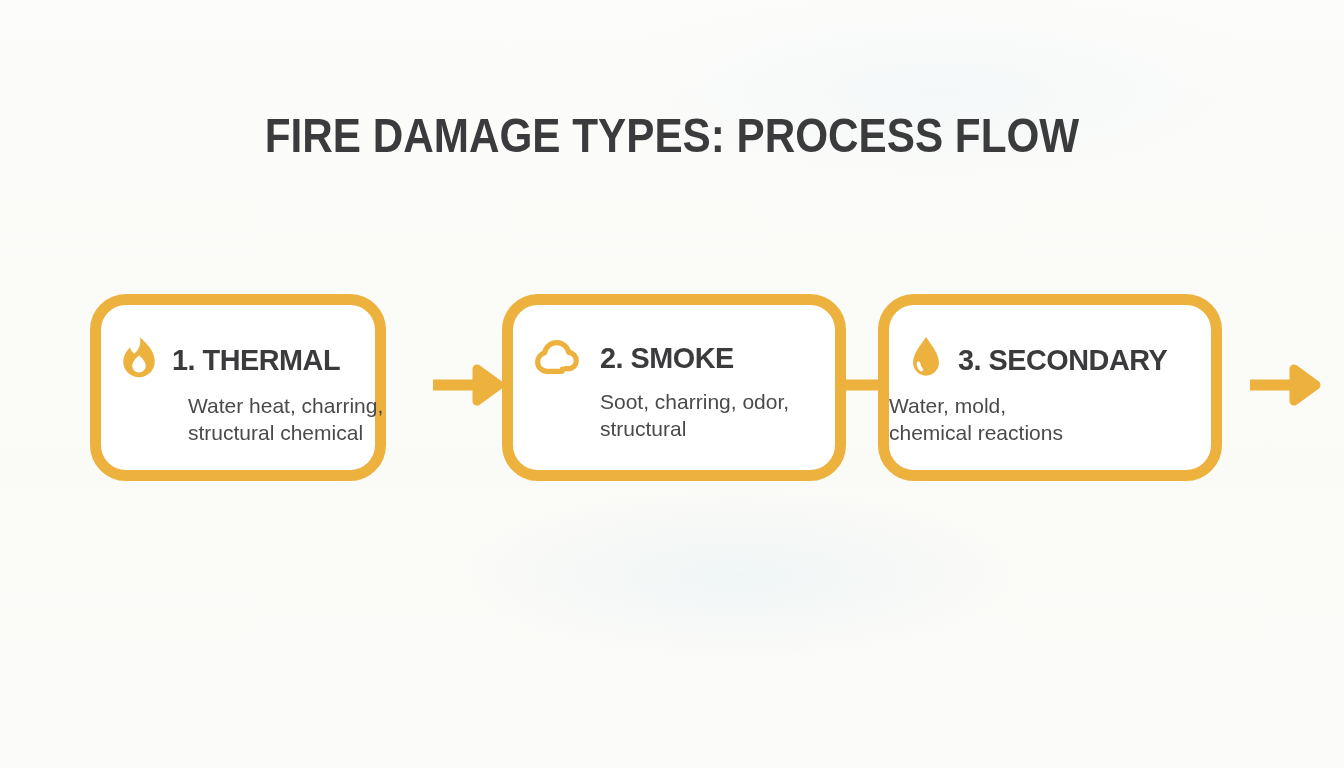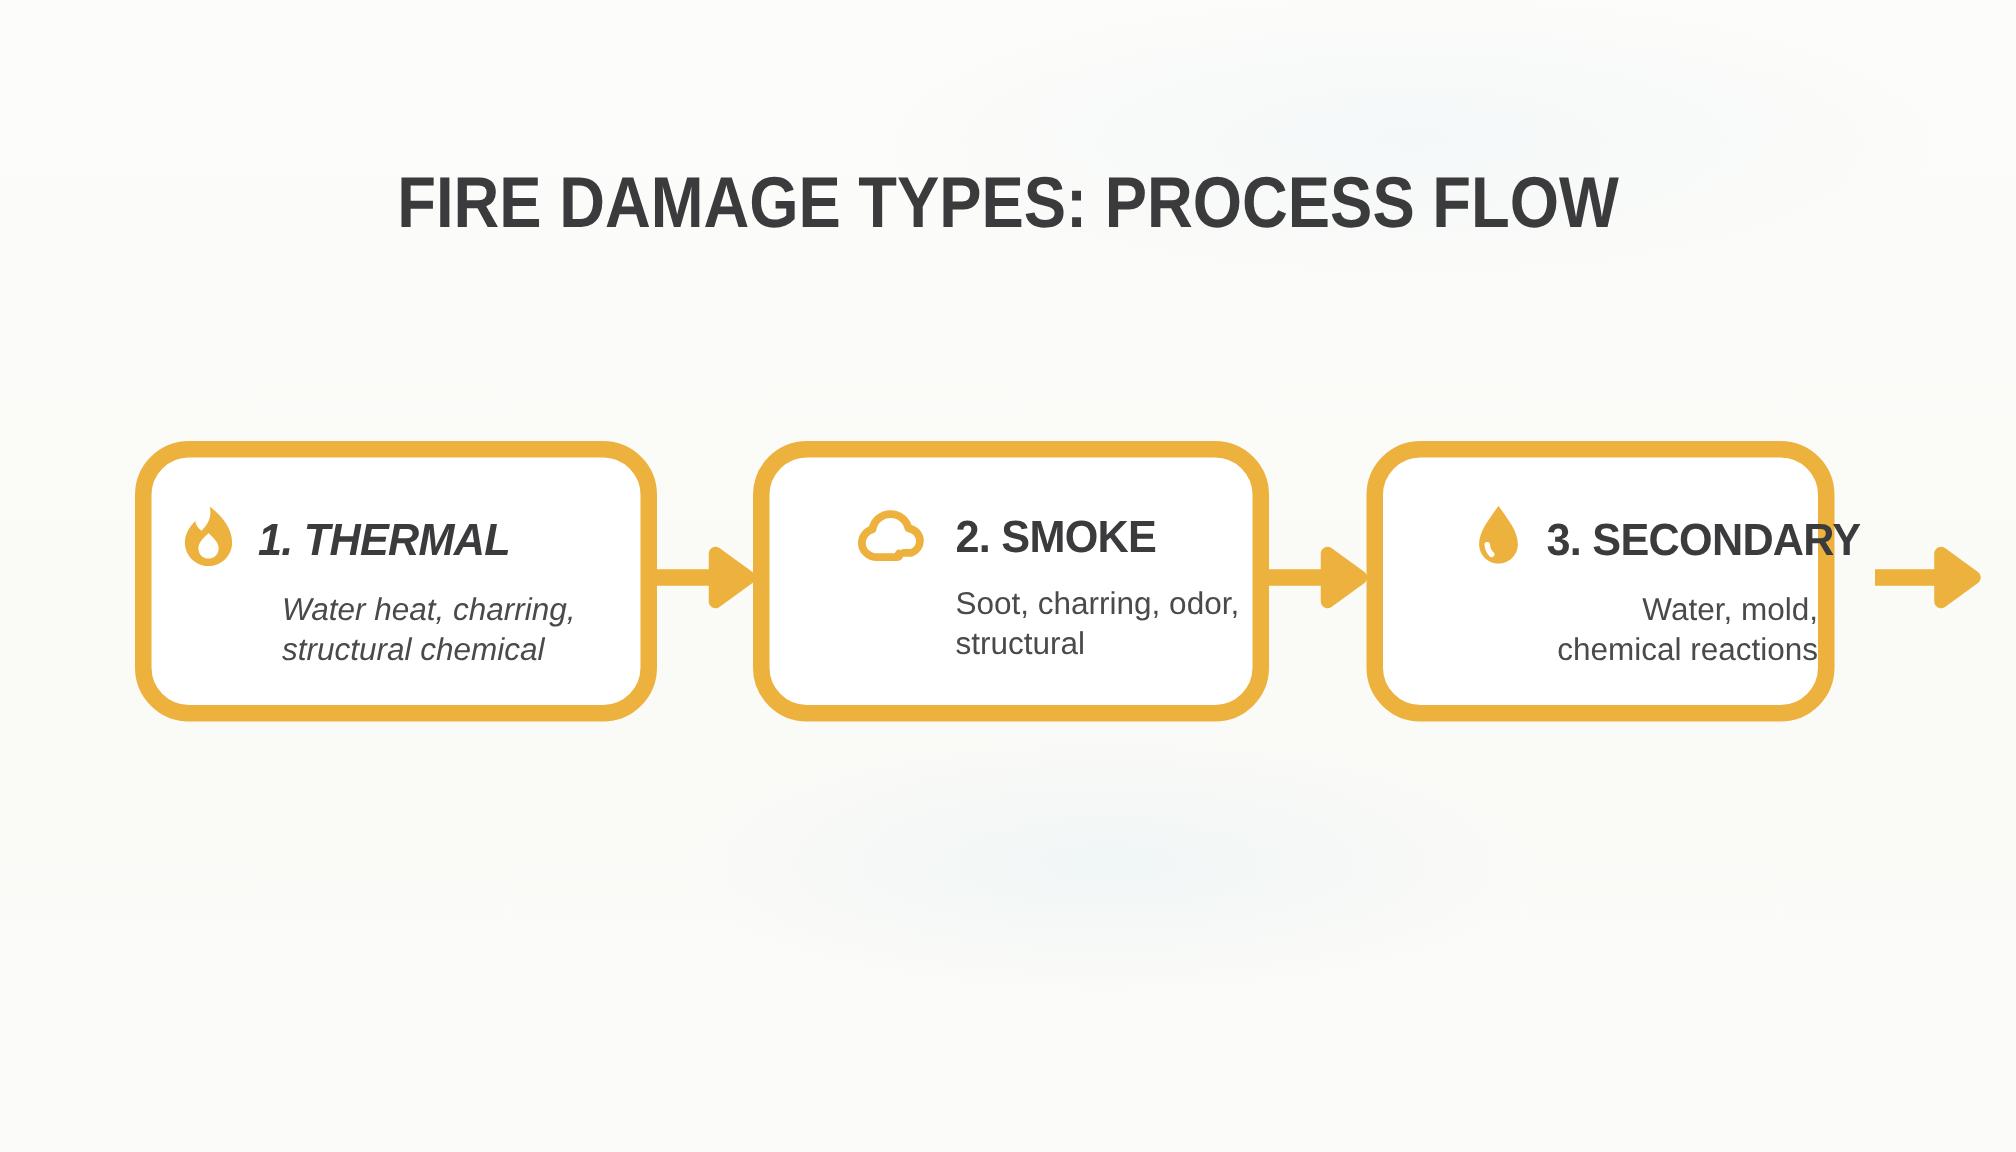--- a/index.html
+++ b/index.html
@@ -24,40 +24,40 @@
     transform:scaleX(0.88); transform-origin:50% 50%;
     white-space:nowrap;
   }
   .step-box {
     position:absolute; top:294px; height:187px;
     box-sizing:border-box;
     background: var(--box-background, #FFFFFF);
     border:11px solid var(--accent, #EDB13D);
     border-radius:36px;
   }
-  .box-1 { left:90px;  width:348px;font-style:italic; }
-  .box-2 { left:502px; width:344px;padding-left:37px; }
-  .box-3 { left:911px; width:312px;padding-left:40px; }
+  .box-1 { left:90px;  width:296px; }
+  .box-2 { left:502px; width:344px; }
+  .box-3 { left:878px; width:344px; }
   .step-header {
     display:flex; align-items:center;
     margin:30px 0 0 20px; gap:15px;
   }
   .step-icon { flex:0 0 auto; display:block; }
   .step-label {
     font-size:30px; font-weight:bold; letter-spacing:-0.5px;
     color: var(--title-text, #3B3B3D);
     transform:scaleX(0.96); transform-origin:0 50%;
     white-space:nowrap;
   }
   .step-desc {
     margin-top:7px; margin-left:87px;
     font-size:21px; line-height:27px;
     color: var(--body-text, #4A4A4C);
   }
-  .step-desc.centered { margin-left:0; text-align:right; }
+  .step-desc.centered { margin-left:0; text-align:left; }
   .desc-line { display:block; white-space:nowrap; }
   .flow-arrow { position:absolute; top:357px; width:74px; height:56px; }
   .arrow-1 { left:433px; }
   .arrow-2 { left:841px; }
   .arrow-3 { left:1250px; }
 </style>
 </head>
 <body>
 
 <div class="canvas">

